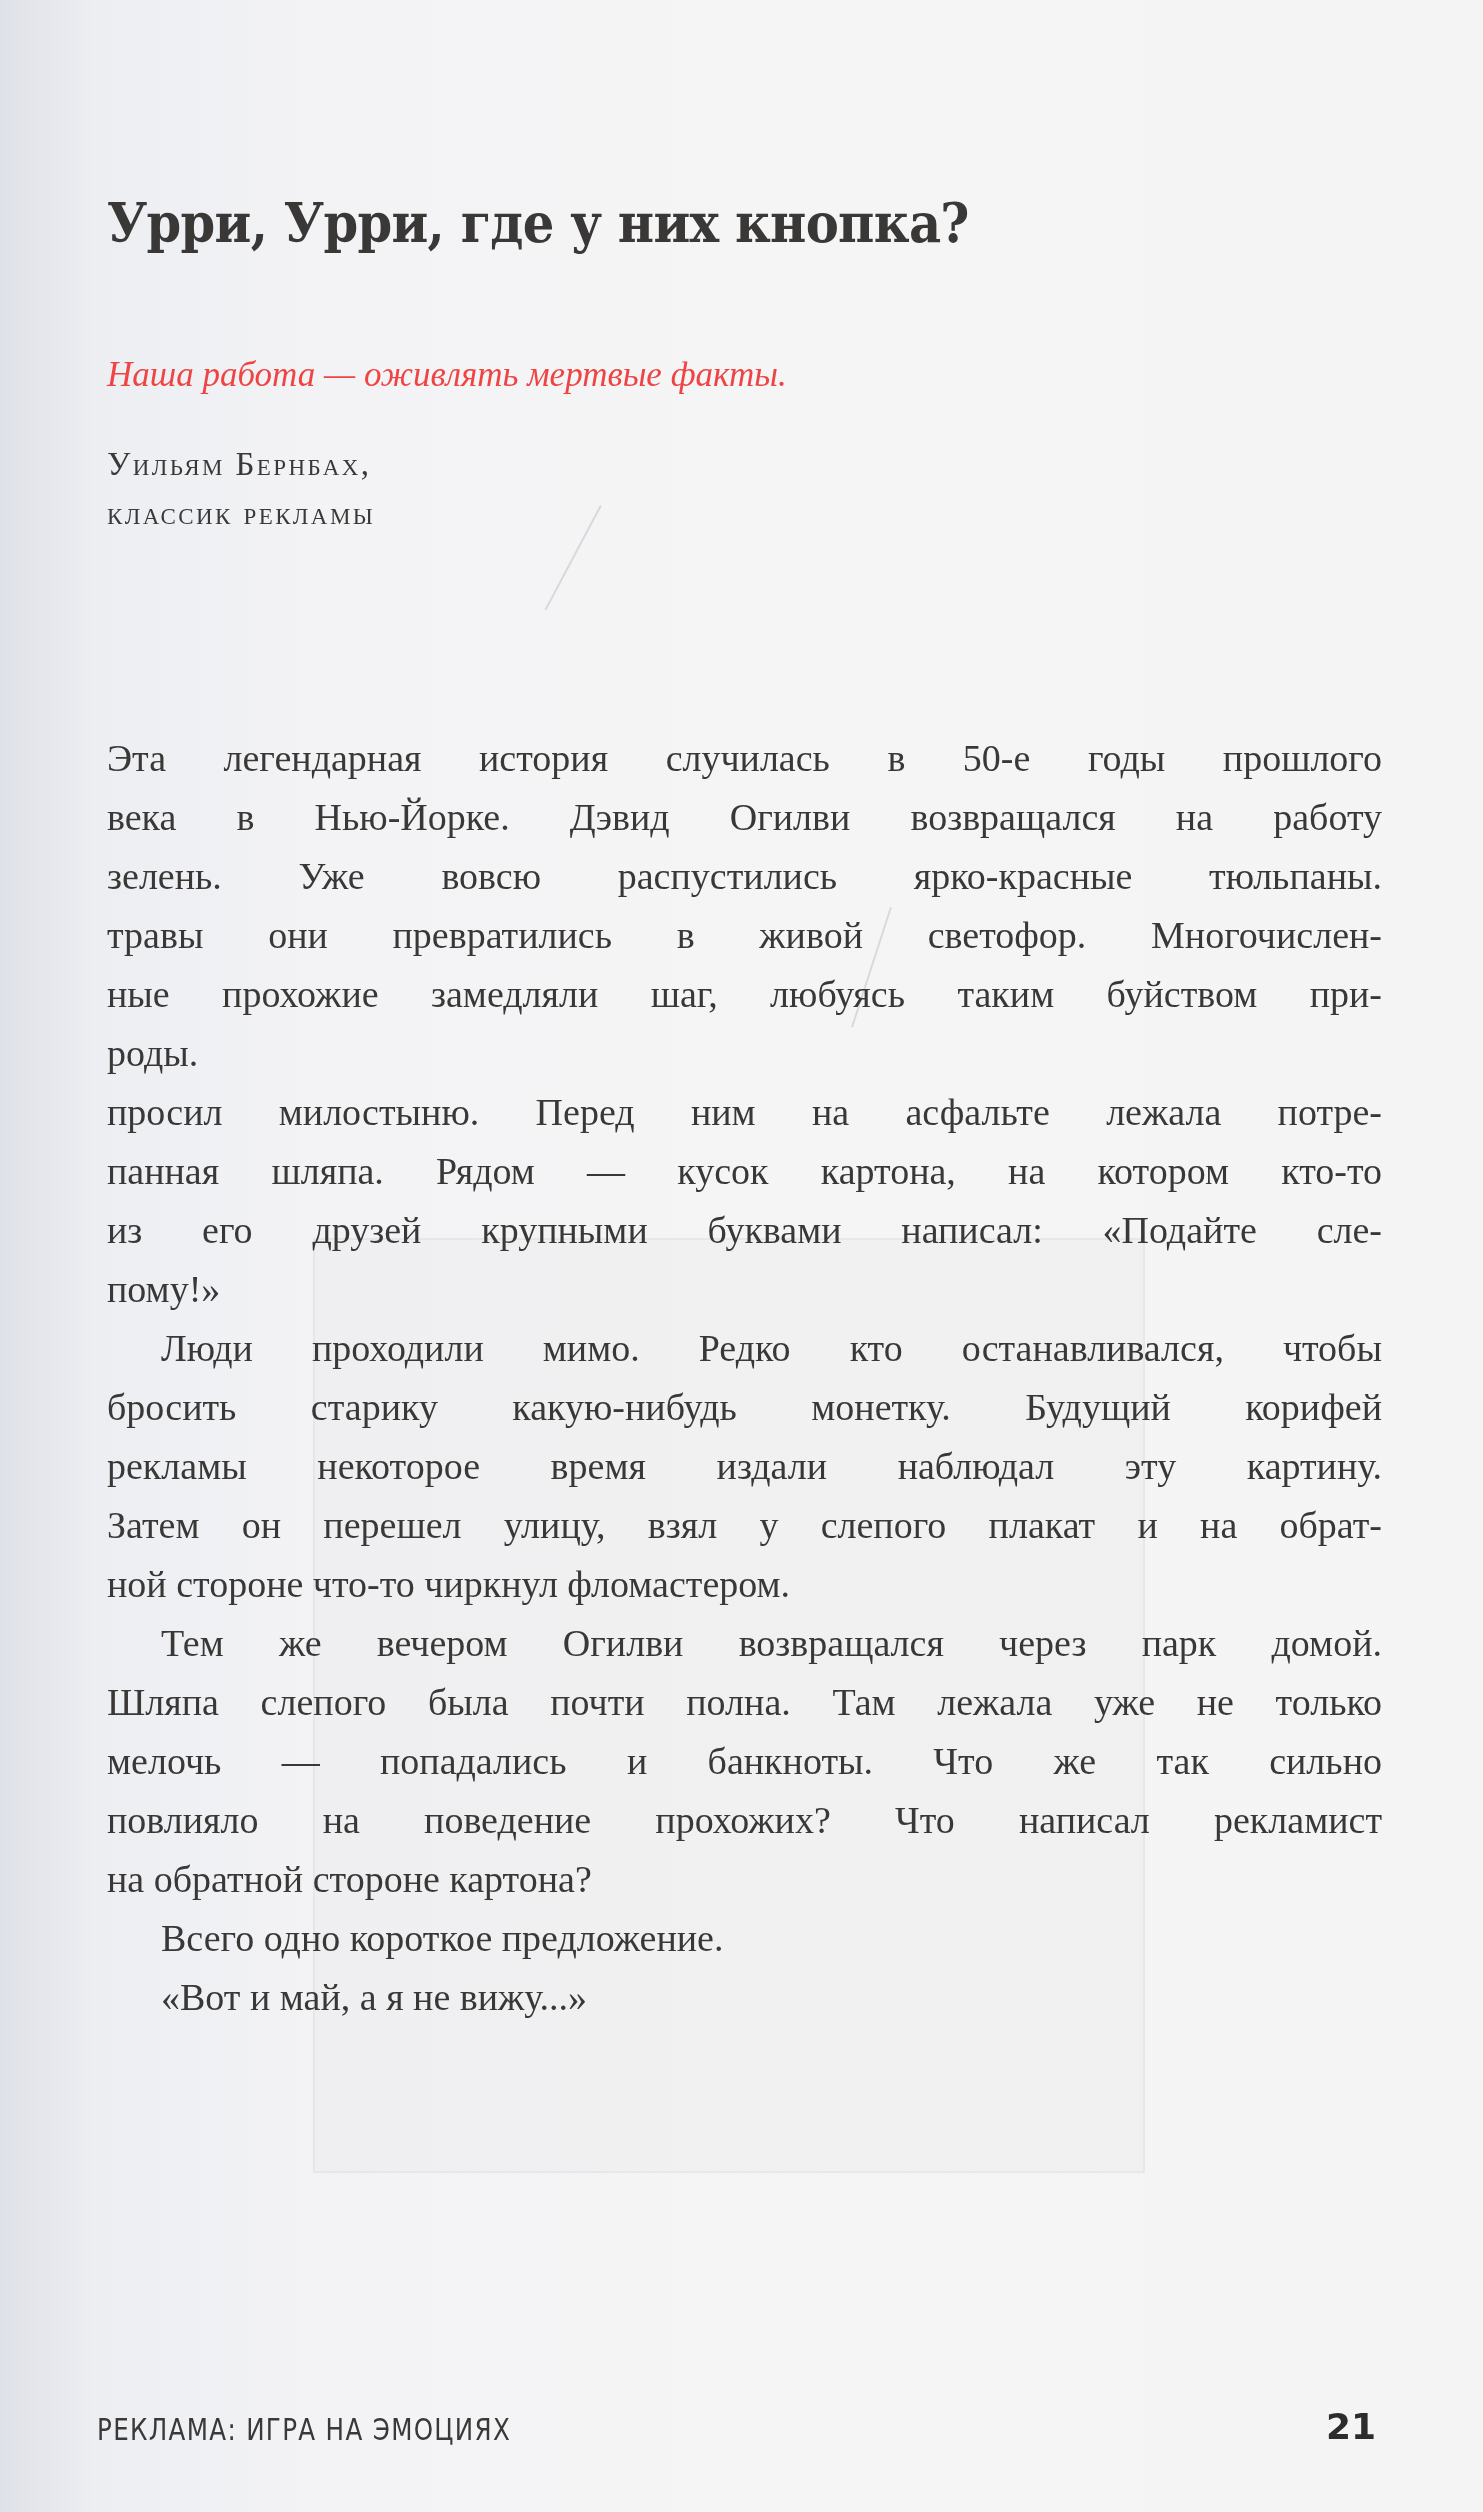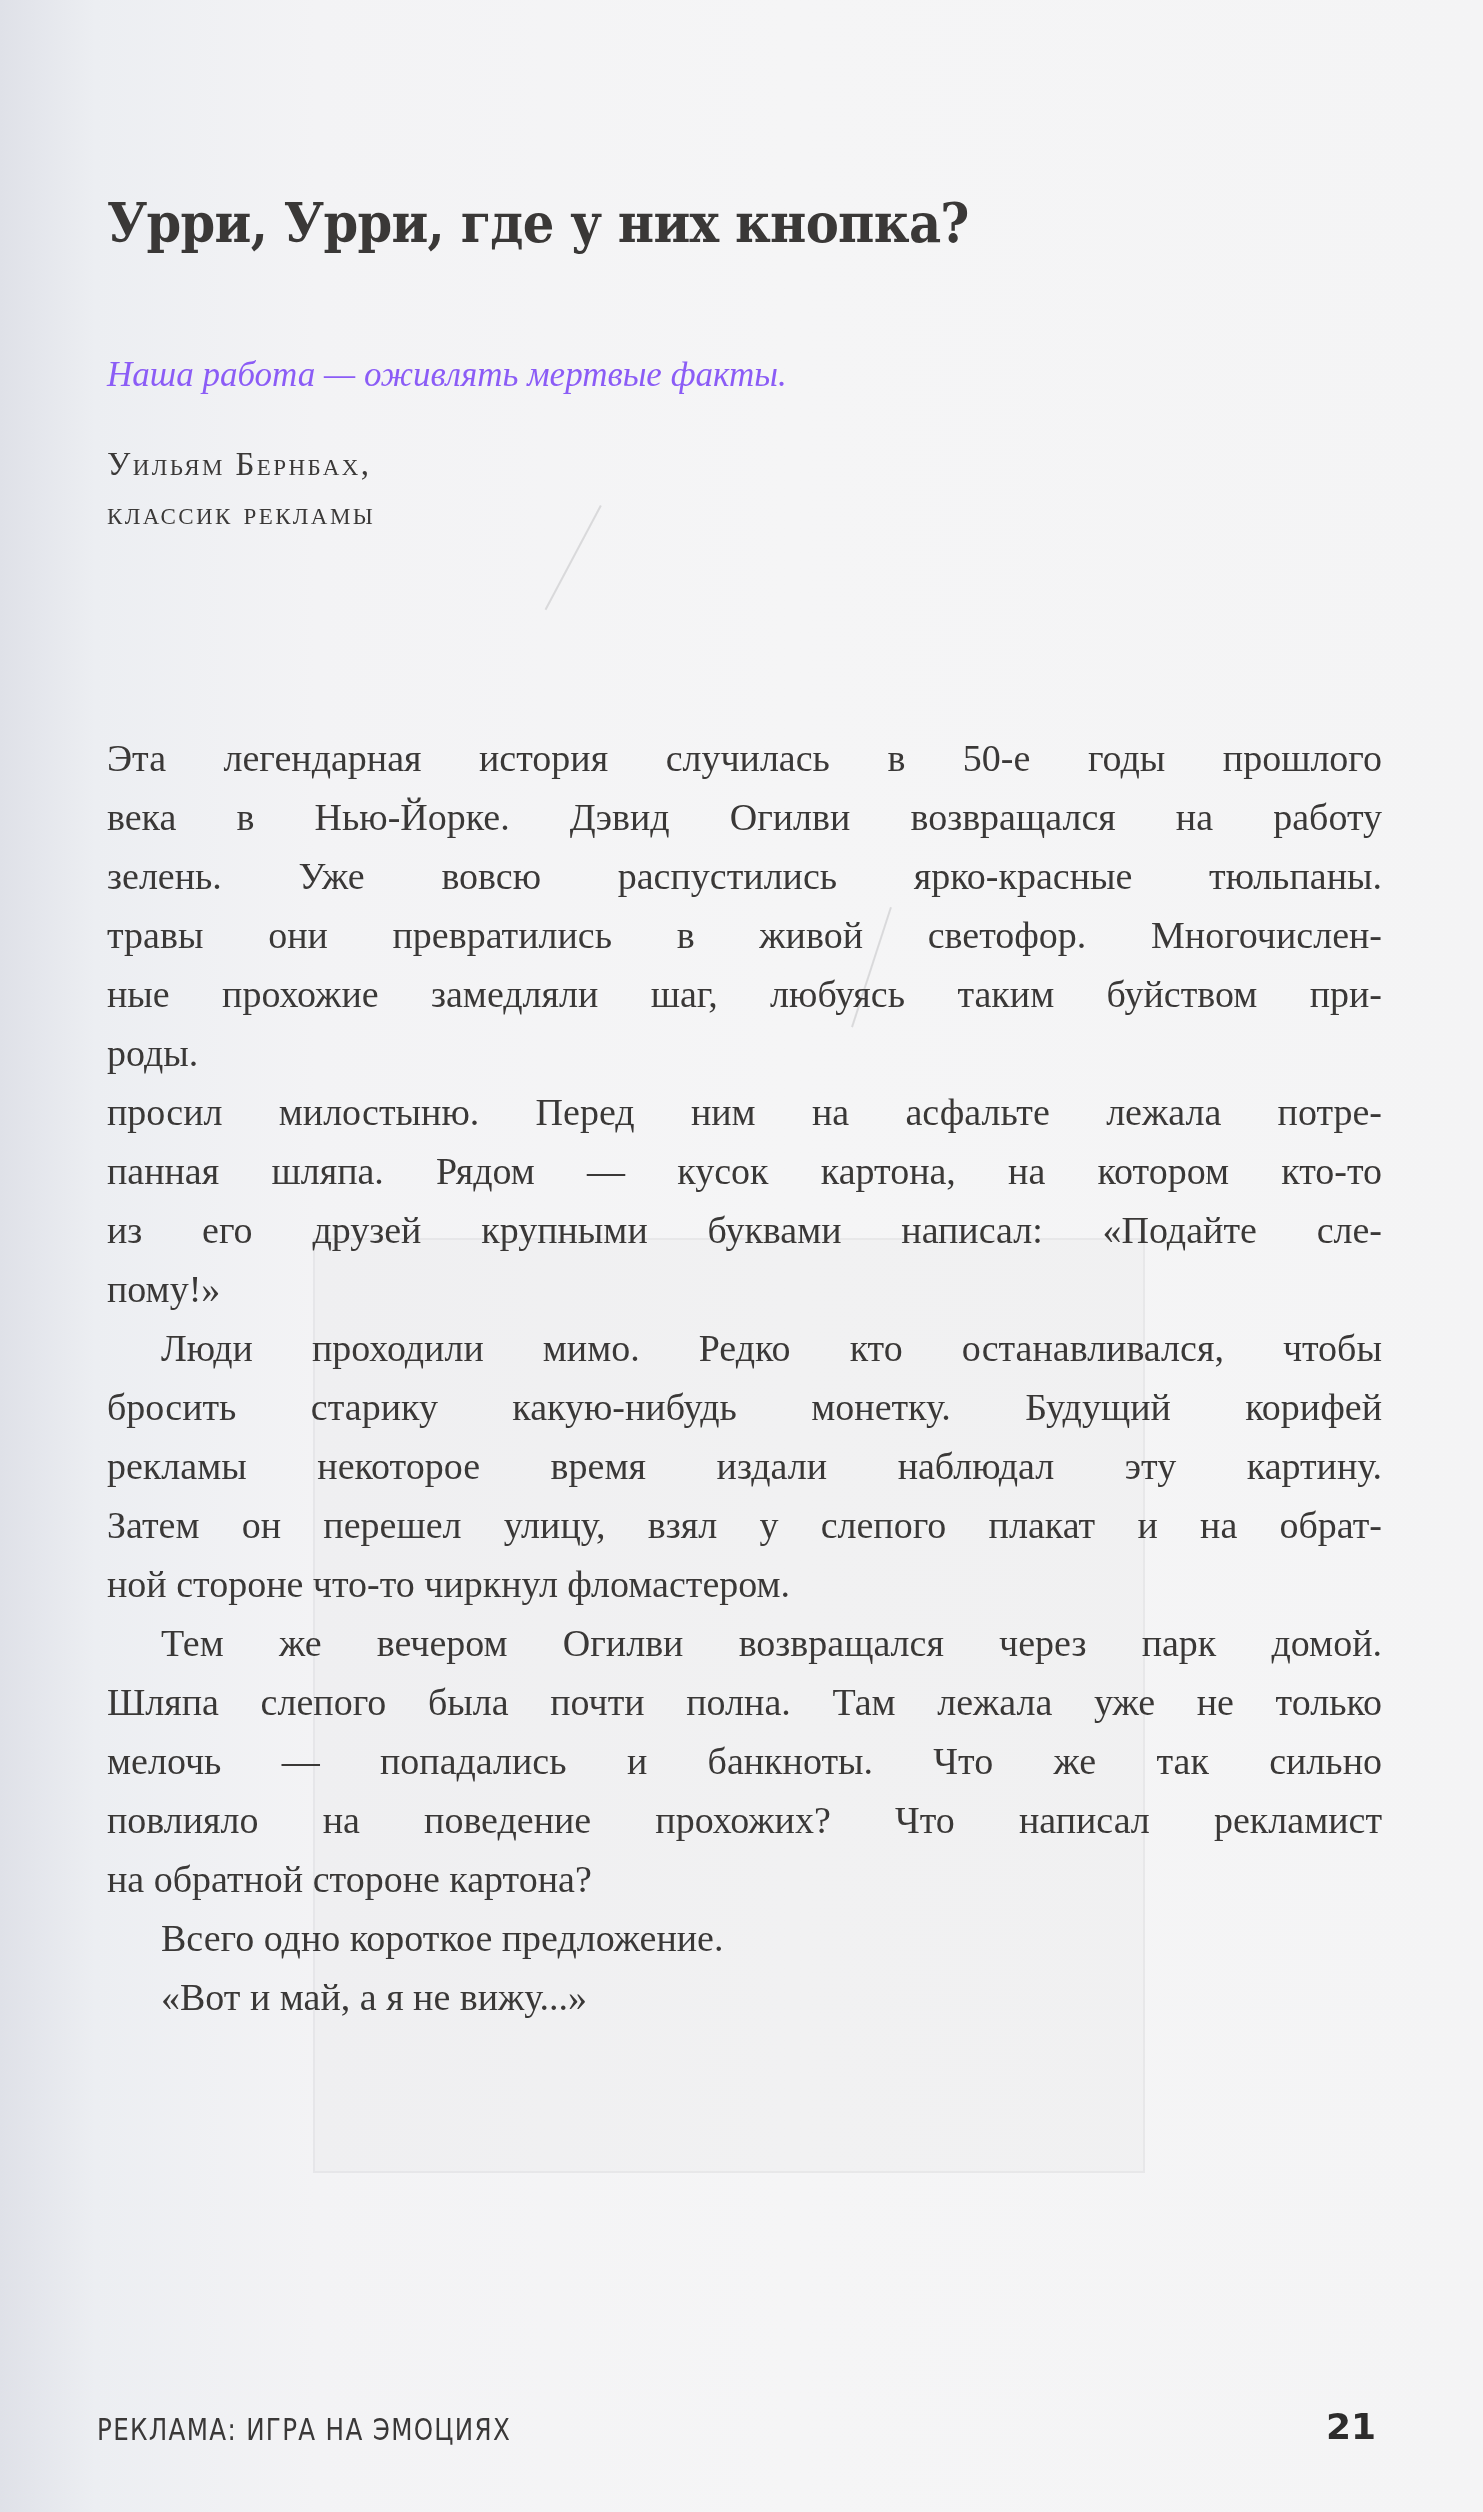--- a/index.html
+++ b/index.html
@@ -44,21 +44,21 @@
     transform: scaleX(0.92);
     transform-origin: left top;
   }
   .epigraph {
     position: absolute;
     left: 106px;
     top: 355px;
     font-family: "Liberation Serif", serif;
     font-style: italic;
     font-size: 35px;
-    color: #8b5cf6;
+    color: #ef4444;
     white-space: nowrap;
   }
   .attribution {
     position: absolute;
     left: 106px;
     font-family: "Liberation Serif", serif;
     font-variant: small-caps;
     font-size: 33px;
     letter-spacing: 2.4px;
     color: #3b3938;

